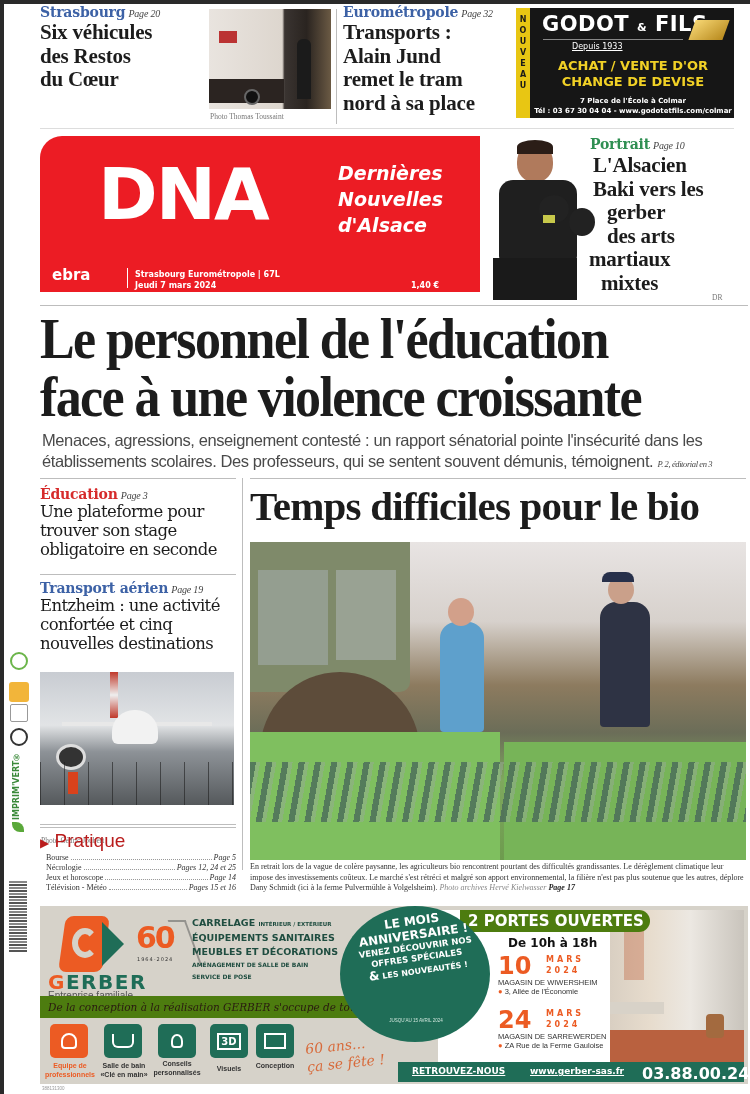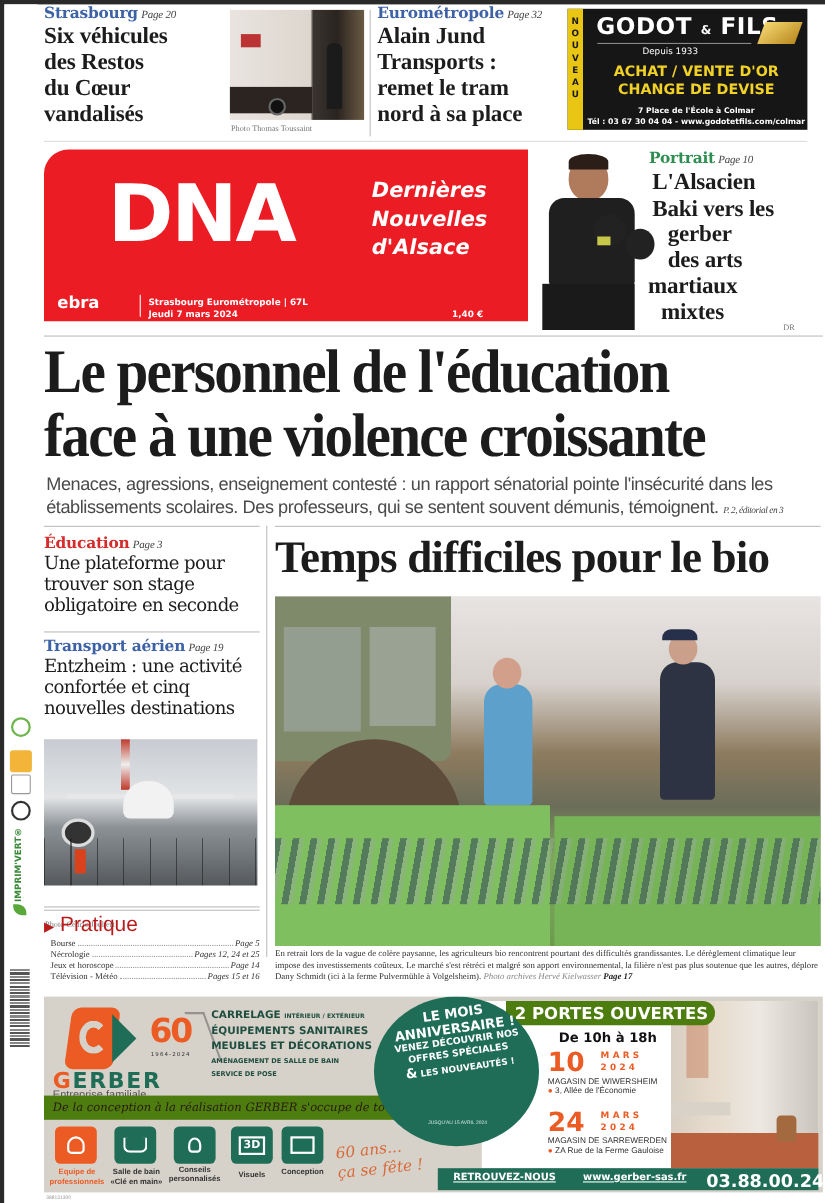--- a/index.html
+++ b/index.html
@@ -86,55 +86,54 @@
     <div class="abs" style="left:8px;top:818px;width:12px;height:10px;background:#5aa83a;border-radius:0 8px 0 8px;"></div>
     <div class="abs" style="left:5px;top:876px;width:18px;height:72px;background:repeating-linear-gradient(0deg,#555 0 2px,#fff 2px 3px,#888 3px 5px,#fff 5px 6px);"></div>
   </div>
 
   <div class="abs" style="left:36px;top:0px;width:170px;">
     <div class="kicker k-blue"><span>Strasbourg</span><span class="pg">Page 20</span></div>
     <div class="top1-head" style="margin-top:1px;">
       <div>Six véhicules</div>
       <div>des Restos</div>
       <div>du Cœur</div>
-      <div>vandalisés</div>
     </div>
   </div>
   <div class="abs" style="left:205px;top:5px;width:122px;height:100px;background:linear-gradient(90deg,#e9e4df 0%,#ddd6ce 60%,#3a3431 62%,#2a2420 80%,#6b5a44 100%);">
     <div class="abs" style="left:0;top:70px;width:75px;height:24px;background:#2b2421;"></div>
     <div class="abs" style="left:35px;top:80px;width:16px;height:16px;border-radius:50%;background:#111;border:2px solid #666;"></div>
     <div class="abs" style="left:10px;top:22px;width:18px;height:12px;background:#b33;"></div>
     <div class="abs" style="left:88px;top:30px;width:14px;height:60px;background:#1b1b1b;border-radius:6px 6px 0 0;"></div>
   </div>
   <div class="abs photo-credit" style="left:206px;top:108px;">Photo Thomas Toussaint</div>
   <div class="vrule" style="left:332px;top:5px;height:115px;"></div>
 
   <div class="abs" style="left:339px;top:0px;width:170px;">
     <div class="kicker k-blue"><span>Eurométropole</span><span class="pg">Page 32</span></div>
     <div class="top1-head" style="margin-top:1px;">
+      <div>Transports :</div>
       <div>Alain Jund</div>
-      <div>Transports :</div>
       <div>remet le tram</div>
       <div>nord à sa place</div>
     </div>
   </div>
 
   <div class="abs godot" style="left:512px;top:4px;width:218px;height:110px;">
     <div class="abs nouveau" style="left:0;top:0;height:110px;">
       <div>N</div>
         <div>O</div>
         <div>U</div>
         <div>V</div>
         <div>E</div>
         <div>A</div>
         <div>U</div>
     </div>
     <div class="abs title" style="left:26px;top:4px;"><span>GODOT</span> <span class="amp">&amp;</span> <span>FILS</span></div>
     <div class="abs" style="left:27px;top:31px;width:140px;height:1px;background:#888;"></div>
-    <div class="abs since" style="left:68px;top:34px;">Depuis 1933</div>
+    <div class="abs since" style="left:56px;top:34px;text-decoration:underline;">Depuis 1933</div>
     <div class="abs" style="left:176px;top:12px;width:34px;height:20px;background:linear-gradient(135deg,#f7d774,#b88a1e);transform:skewX(-20deg);"></div>
     <div class="abs yellow" style="left:16px;top:50px;width:202px;">
       <div>ACHAT / VENTE D'OR</div>
       <div>CHANGE DE DEVISE</div>
     </div>
     <div class="abs addr" style="left:16px;top:88px;width:202px;">
       <div>7 Place de l'École à Colmar</div>
       <div>Tél : 03 67 30 04 04 - www.godotetfils.com/colmar</div>
     </div>
   </div>

